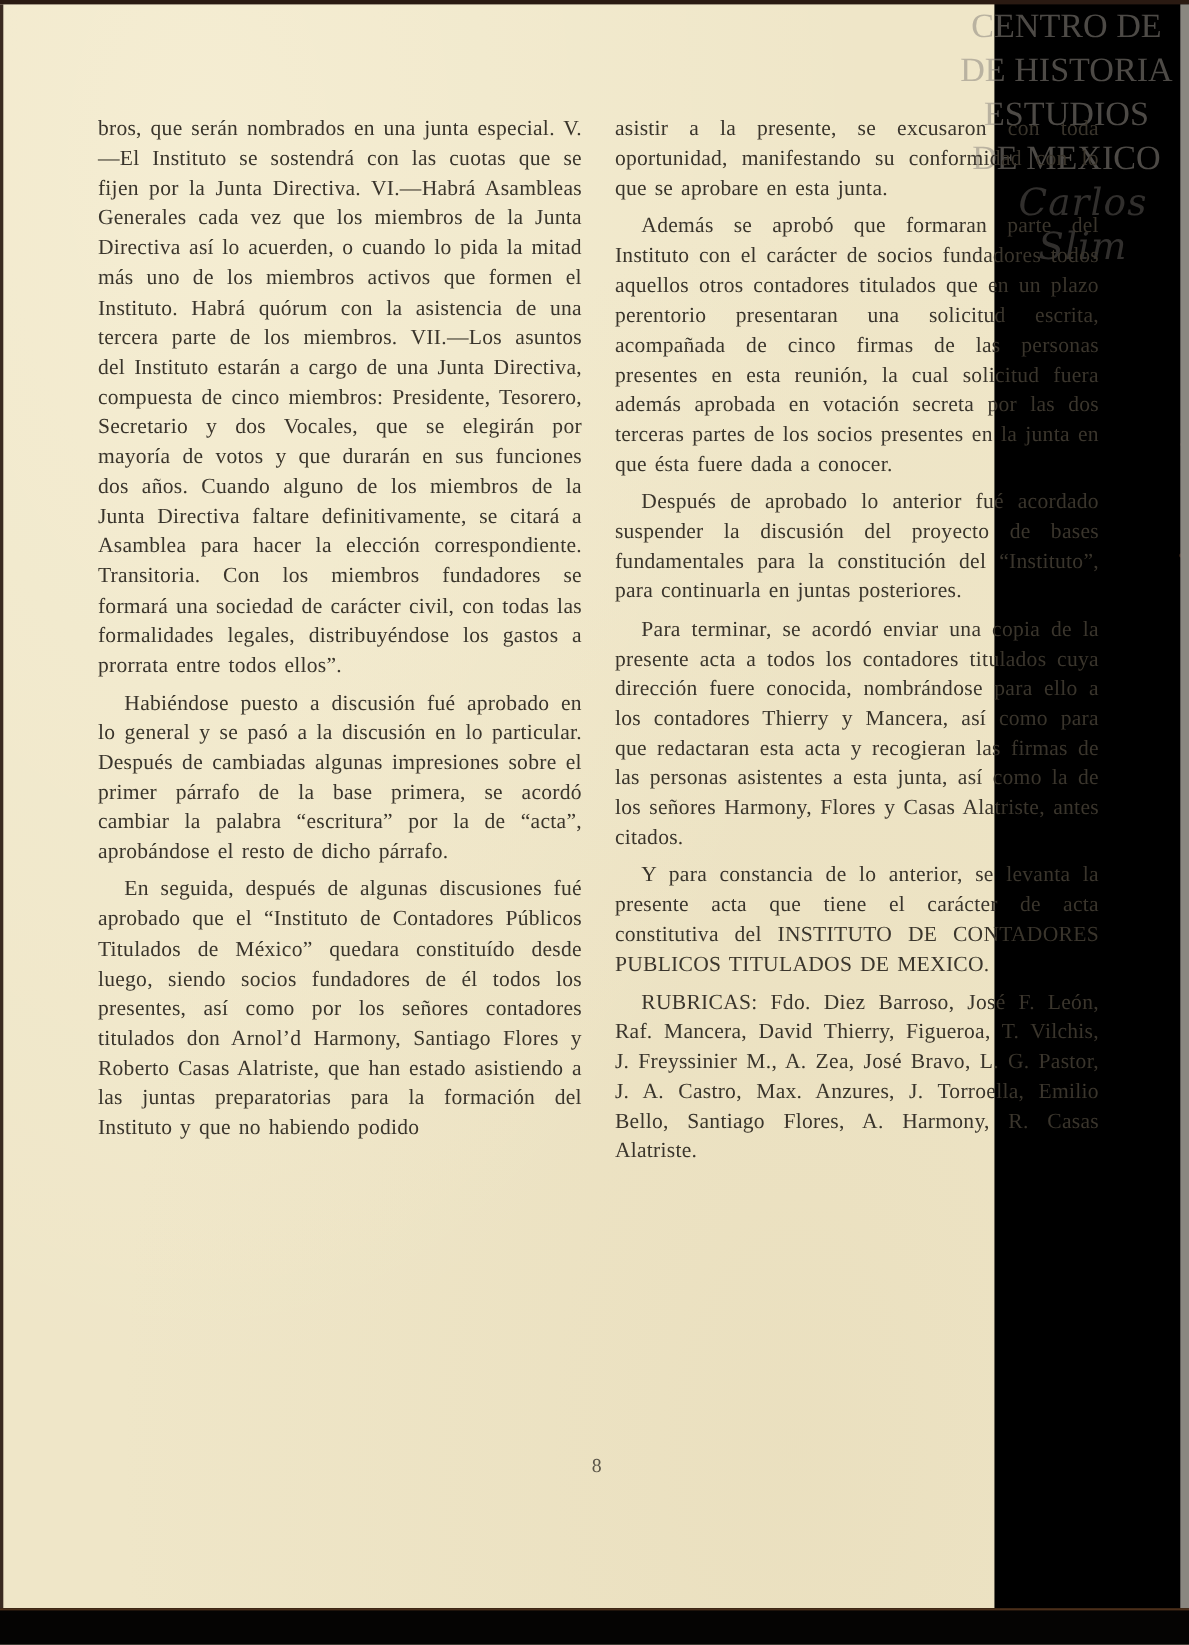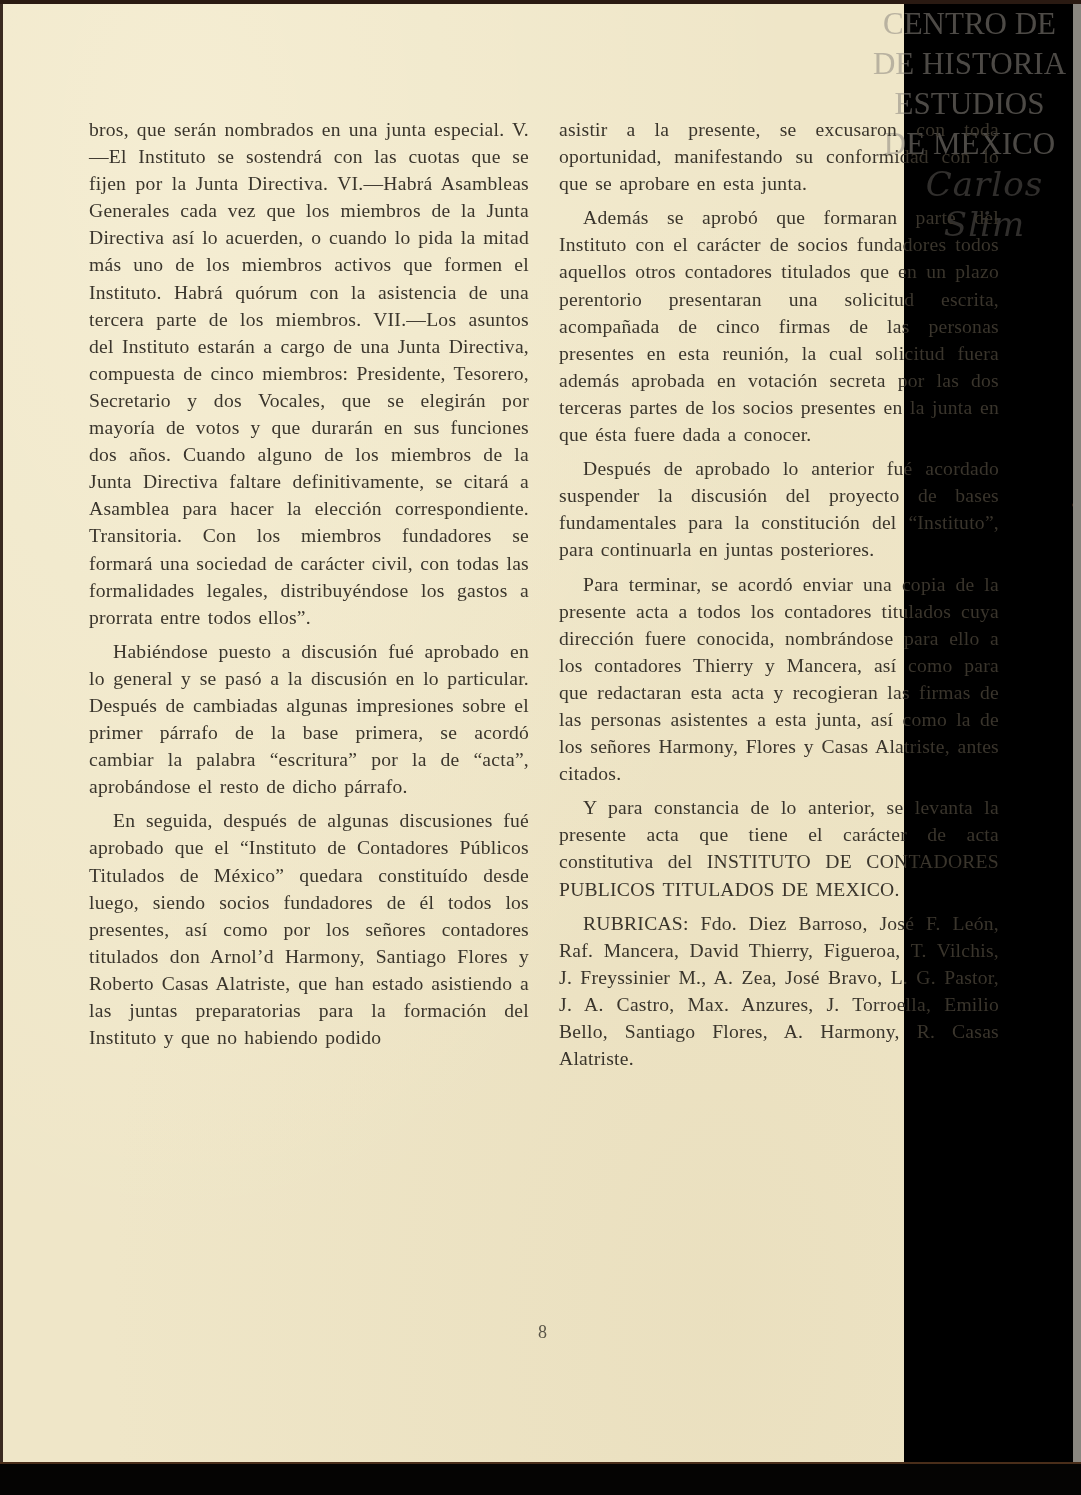--- a/index.html
+++ b/index.html
@@ -26,21 +26,21 @@
     .right-strip {
       position: absolute; right: 0; top: 4px; width: 8px; height: 1491px;
       background: #8a8780;
     }
     .bottom-band {
       position: absolute; left: 0; top: 1462px; width: 1081px; height: 33px;
       background: #050403;
       border-top: 2px solid #4a2e1a;
     }
     .column {
-      position: absolute; top: 116px; width: 440px;
+      position: absolute; top: 104px; width: 440px;
       color: #3a352c; font-size: 19.6px; line-height: 27.1px;
       text-align: justify; letter-spacing: 0.25px; word-spacing: 2px;
     }
     .col-left { left: 89px; }
     .col-right { left: 559px; }
     .column p { margin: 0 0 7px 0; text-indent: 24px; hyphens: manual; }
     .column p.cont { text-indent: 0; }
     .page-number {
       position: absolute; left: 538px; top: 1322px;
       font-size: 18px; color: #5a5548;

